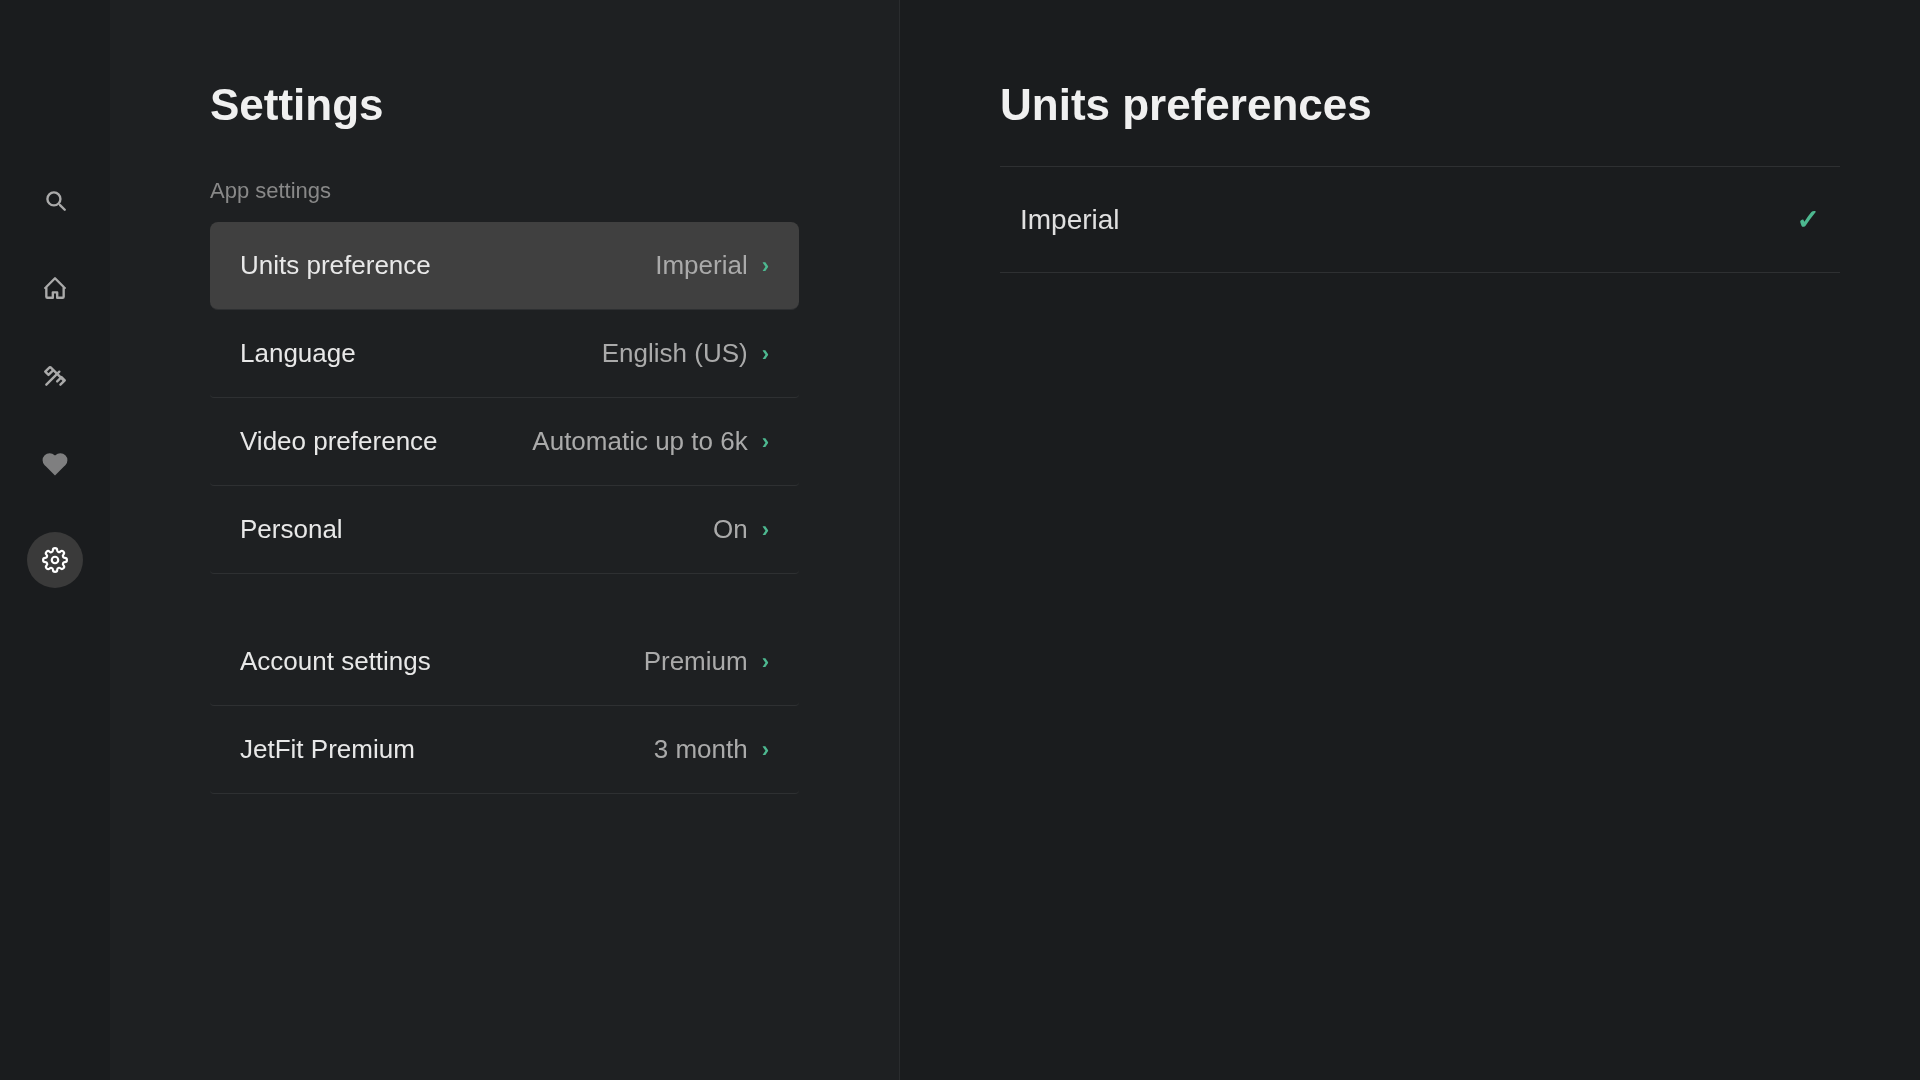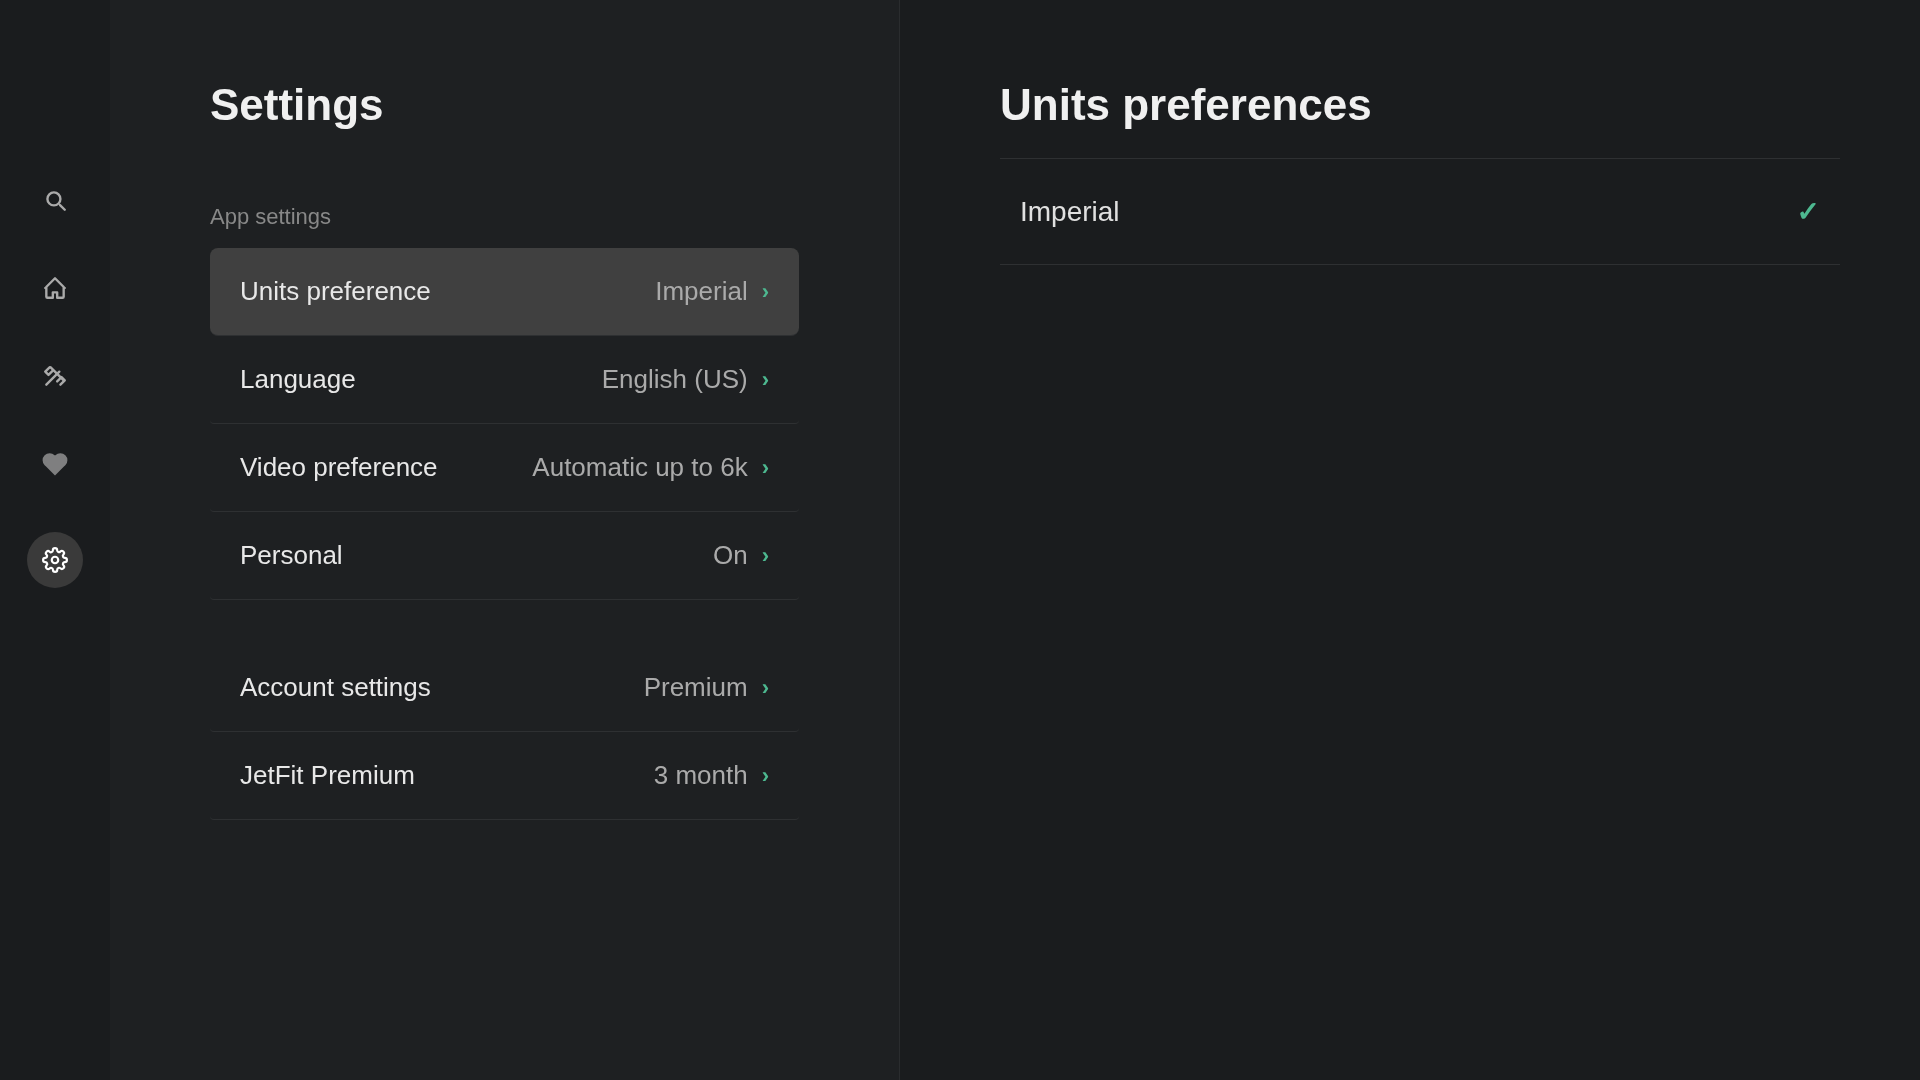--- a/index.html
+++ b/index.html
@@ -57,21 +57,21 @@
       height: 100%;
       background-color: #1e2022;
       padding: 80px 100px 0 100px;
       border-right: 1px solid #2a2c2e;
     }
 
     .page-title {
       font-size: 44px;
       font-weight: 600;
       color: #f0f0f0;
-      margin-bottom: 74px;
+      margin-bottom: 48px;
     }
 
     .section-label {
       font-size: 22px;
       color: #888;
       margin-bottom: 18px;
       font-weight: 400;
     }
 
     .settings-list {
@@ -122,21 +122,21 @@
       flex: 1;
       height: 100%;
       background-color: #1a1c1e;
       padding: 80px 80px 0 100px;
     }
 
     .panel-title {
       font-size: 44px;
       font-weight: 600;
       color: #f0f0f0;
-      margin-bottom: 28px;
+      margin-bottom: 36px;
     }
 
     .options-list {
       list-style: none;
       border-top: 1px solid #2e3032;
     }
 
     .option-item {
       display: flex;
       align-items: center;

